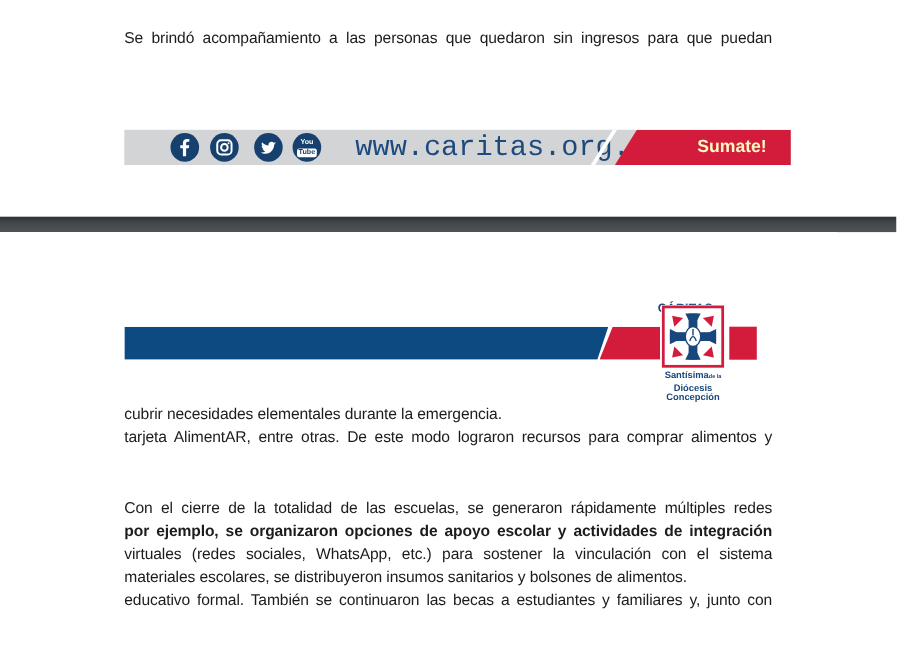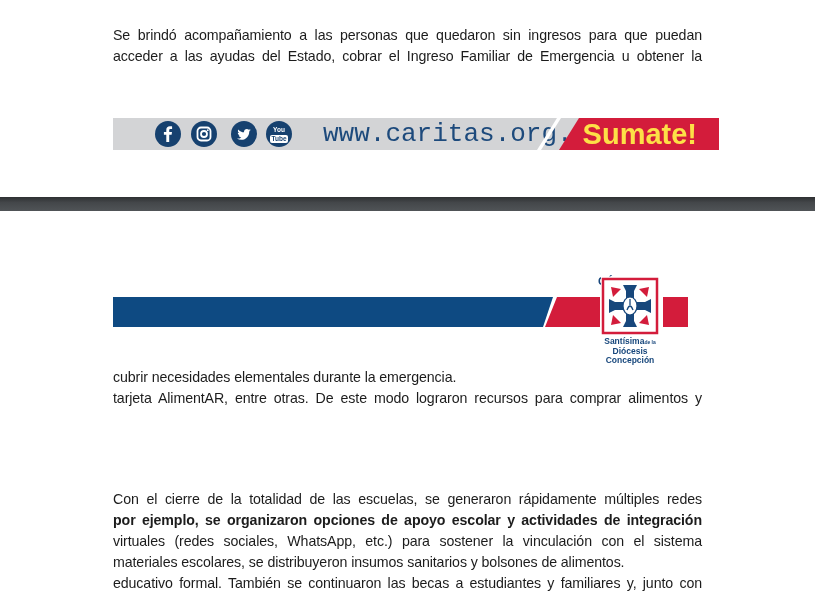--- a/index.html
+++ b/index.html
@@ -35,21 +35,21 @@
       background: #d31c3b;
       clip-path: polygon(20px 0, 100% 0, 100% 100%, 0 100%);
     }
     .footer-white-slash {
       position: absolute; right: 158px; top: 0; width: 24px; height: 32px;
       background: #ffffff;
       clip-path: polygon(20px 0, 24px 0, 4px 100%, 0 100%);
     }
     .sumate {
       position: absolute; right: 22px; top: 0; height: 32px; line-height: 32px;
-      color: #fde047; font-weight: bold; font-size: 29px;
+      color: #fef9c3; font-weight: bold; font-size: 16px;
       font-family: "Liberation Sans", sans-serif;
     }
     .site-url {
       position: absolute; left: 210px; top: 0; height: 32px; line-height: 32px;
       color: #1d4a7c; font-size: 26px; font-family: Liberation Mono, monospace;
     }
     .social {
       position: absolute; top: 3px; width: 26px; height: 26px; border-radius: 50%;
       background: #16416f; color: #ffffff; display: flex; align-items: center; justify-content: center;
       font-weight: bold; font-family: "Liberation Sans", sans-serif;
@@ -89,21 +89,20 @@
       font-family: "Liberation Sans", sans-serif;
     }
     .logo-sub .small { font-size: 5px; }
   </style>
 </head>
 <body>
 
 <div class="page page-top">
   <div class="para" style="top:25px;">
     <span class="line" style="white-space: normal;">Se brindó acompañamiento a las personas que quedaron sin ingresos para que puedan</span>
-    <span class="line" style="white-space: normal;">acceder a las ayudas del Estado, cobrar el Ingreso Familiar de Emergencia u obtener la</span>
   </div>
 
   <div class="footer-banner">
     <div class="social" style="left:42px;">
       <svg width="26" height="26" viewBox="0 0 26 26">
           <path d="M14.2 21V13.8h2.4l.4-2.8h-2.8V9.3c0-.8.2-1.4 1.4-1.4h1.5V5.4c-.3 0-1.2-.1-2.2-.1-2.2 0-3.6 1.3-3.6 3.7V11H8.9v2.8h2.4V21z" fill="#fff"></path>
         </svg>
     </div>
     <div class="social" style="left:78px;">
       <svg width="26" height="26" viewBox="0 0 26 26">
@@ -163,19 +162,19 @@
     <div>Diócesis</div>
     <div>Concepción</div>
   </div>
 </div>
 
 <div class="para" style="top:367px;">
   <span class="line end" style="white-space: normal;">cubrir necesidades elementales durante la emergencia.</span>
   <span class="line" style="white-space: normal;">tarjeta AlimentAR, entre otras. De este modo lograron recursos para comprar alimentos y</span>
 </div>
 
-<div class="para" style="top:452px;margin-top:37px;">
+<div class="para" style="top:452px;">
   <span class="line" style="white-space: normal;">Con el cierre de la totalidad de las escuelas, se generaron rápidamente múltiples redes</span>
   <span class="line" style="white-space: normal; font-weight: bold;">por ejemplo, se organizaron opciones de apoyo escolar y actividades de integración</span>
   <span class="line" style="white-space: normal;">virtuales (redes sociales, WhatsApp, etc.) para sostener la vinculación con el sistema</span>
   <span class="line end" style="white-space: normal;">materiales escolares, se distribuyeron insumos sanitarios y bolsones de alimentos.</span>
   <span class="line" style="white-space: normal;">educativo formal. También se continuaron las becas a estudiantes y familiares y, junto con</span>
 </div>
 
 </body></html>

